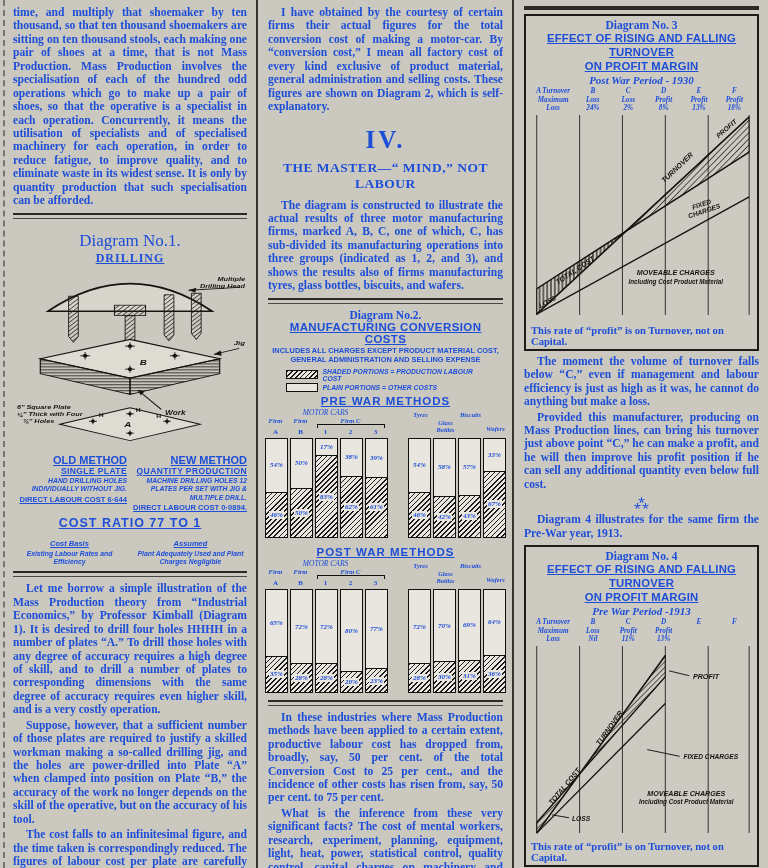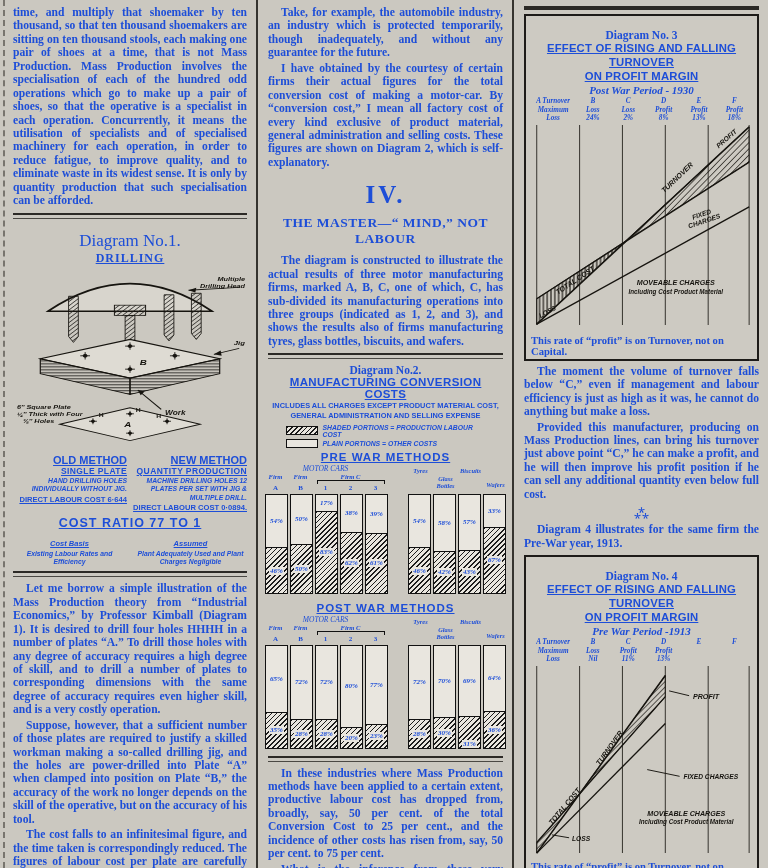--- a/index.html
+++ b/index.html
@@ -55,21 +55,21 @@
   .bars-line{display:flex;gap:20px;justify-content:center;margin-top:2px;}
   .bar-row{display:flex;gap:2px;align-items:flex-end;}
   .bar{width:23px;height:100px;border:1px solid #111;display:flex;flex-direction:column;background:#e9e6df;box-sizing:border-box;}
   .bars-line.post .bar{height:104px;}
   .seg{display:flex;align-items:center;justify-content:center;box-sizing:border-box;overflow:hidden;}
   .seg.plain{background:#e9e6df;}
   .seg.shaded{background:repeating-linear-gradient(135deg,#1c1c1c 0 1.2px,#e9e6df 1.2px 3.6px);border-top:1px solid #111;}
   .seg span{font:italic 700 7px "Liberation Serif",serif;}
   .seg.shaded span{background:#e9e6df;padding:0 1px;}
   
-  .dbox{border:2px solid #1d1b18;padding:13px 5px 2px;margin-bottom:4px;background:#cdcac2;}
+  .dbox{border:2px solid #1d1b18;padding:3px 5px 2px;margin-bottom:4px;background:#cdcac2;}
   .d3num{text-align:center;font-weight:bold;font-size:11.5px;}
   .d3head{text-align:center;font-family:"Liberation Sans",sans-serif;font-weight:bold;font-size:11.3px;text-decoration:underline;letter-spacing:.2px;line-height:1.25;}
   .d3period{text-align:center;font-weight:bold;font-style:italic;font-size:11px;margin:1px 0 1px;}
   .colheads{display:flex;}
   .ch{flex:1;text-align:center;font-size:7.2px;font-weight:bold;font-style:italic;line-height:1.18;}
   .ch .l1{white-space:nowrap;}
   .caption{font-size:10.6px;font-weight:600;margin-top:1px;}
   svg text{font-family:"Liberation Sans",sans-serif;}
   .asterism{text-align:center;font-size:13px;margin:2px 0;}
 </style>
@@ -188,21 +188,20 @@
     </div>
 
     <div class="hr2"></div>
     <p>Let me borrow a simple illustration of the Mass Production theory from “Industrial Economics,” by Professor Kimball (Diagram 1).  It is desired to drill four holes HHHH in a number of plates “A.”  To drill those holes with any degree of accuracy requires a high degree of skill, and to drill a number of plates to corresponding dimensions with the same degree of accuracy requires even higher skill, and is a very costly operation.</p>
     <p>Suppose, however, that a sufficient number of those plates are required to justify a skilled workman making a so-called drilling jig, and the holes are power-drilled into Plate “A” when clamped into position on Plate “B,” the accuracy of the work no longer depends on the skill of the operative, but on the accuracy of his tool.</p>
     <p>The cost falls to an infinitesimal figure, and the time taken is correspondingly reduced.  The figures of labour cost per plate are carefully estimated as follows:—</p>
 
   </div>
 
   <div class="col col2">
-    <p>Take, for example, the automobile industry, an industry which is protected temporarily, though inadequately, and without any guarantee for the future.</p>
     <p>I have obtained by the courtesy of certain firms their actual figures for the total conversion cost of making a motor-car.  By “conversion cost,” I mean all factory cost of every kind exclusive of product material, general administration and selling costs. These figures are shown on Diagram 2, which is self-explanatory.</p>
     <div class="secnum">IV.</div>
     <div class="masthead">THE MASTER—“ MIND,” NOT LABOUR</div>
     <p>The diagram is constructed to illustrate the actual results of three motor manufacturing firms, marked A, B, C, one of which, C, has sub-divided its manufacturing operations into three groups (indicated as 1, 2, and 3), and shows the results also of firms manufacturing tyres, glass bottles, biscuits, and wafers.</p>
     <div class="hr2"></div>
 
     <div>
       <div class="d2title">Diagram No.2.</div>
       <div class="d2head">MANUFACTURING CONVERSION COSTS</div>
       <div class="d2sub"><span>INCLUDES ALL CHARGES EXCEPT PRODUCT MATERIAL COST,</span><br><span>GENERAL ADMINISTRATION AND SELLING EXPENSE</span></div>
@@ -407,21 +406,21 @@
                 <span>70%</span>
               </div>
               <div class="seg shaded" style="height: 30%;">
                 <span>30%</span>
               </div>
             </div>
             <div class="bar">
               <div class="seg plain" style="height: 69%;">
                 <span>69%</span>
               </div>
-              <div class="seg shaded" style="height: 31%; align-items: flex-end;">
+              <div class="seg shaded" style="height: 31%;">
                 <span>31%</span>
               </div>
             </div>
             <div class="bar">
               <div class="seg plain" style="height: 64%;">
                 <span>64%</span>
               </div>
               <div class="seg shaded" style="height: 36%;">
                 <span>36%</span>
               </div>

